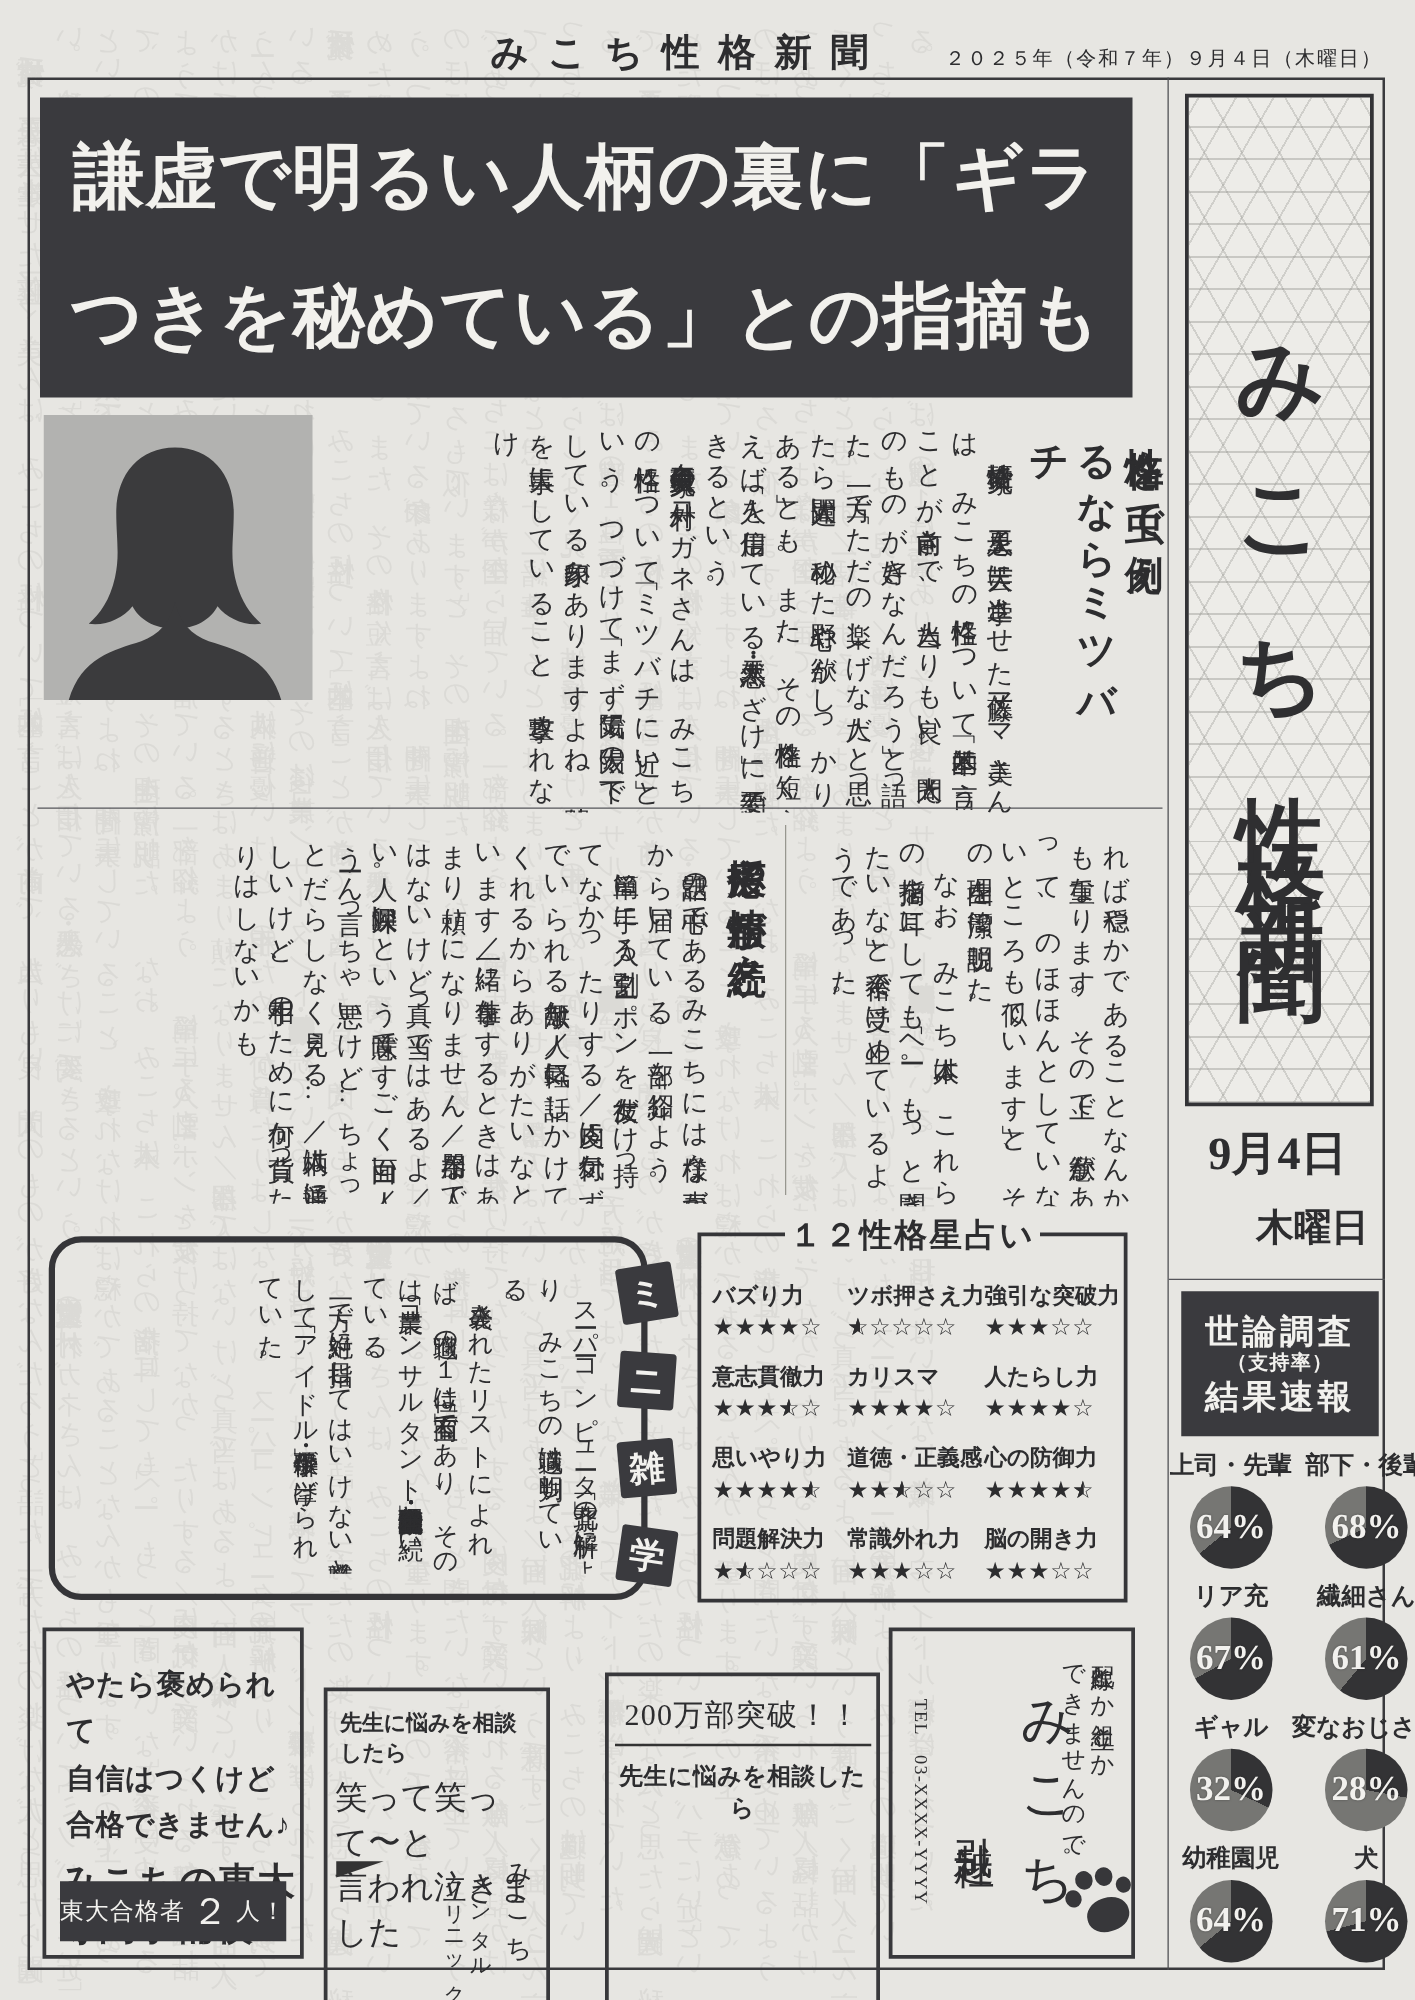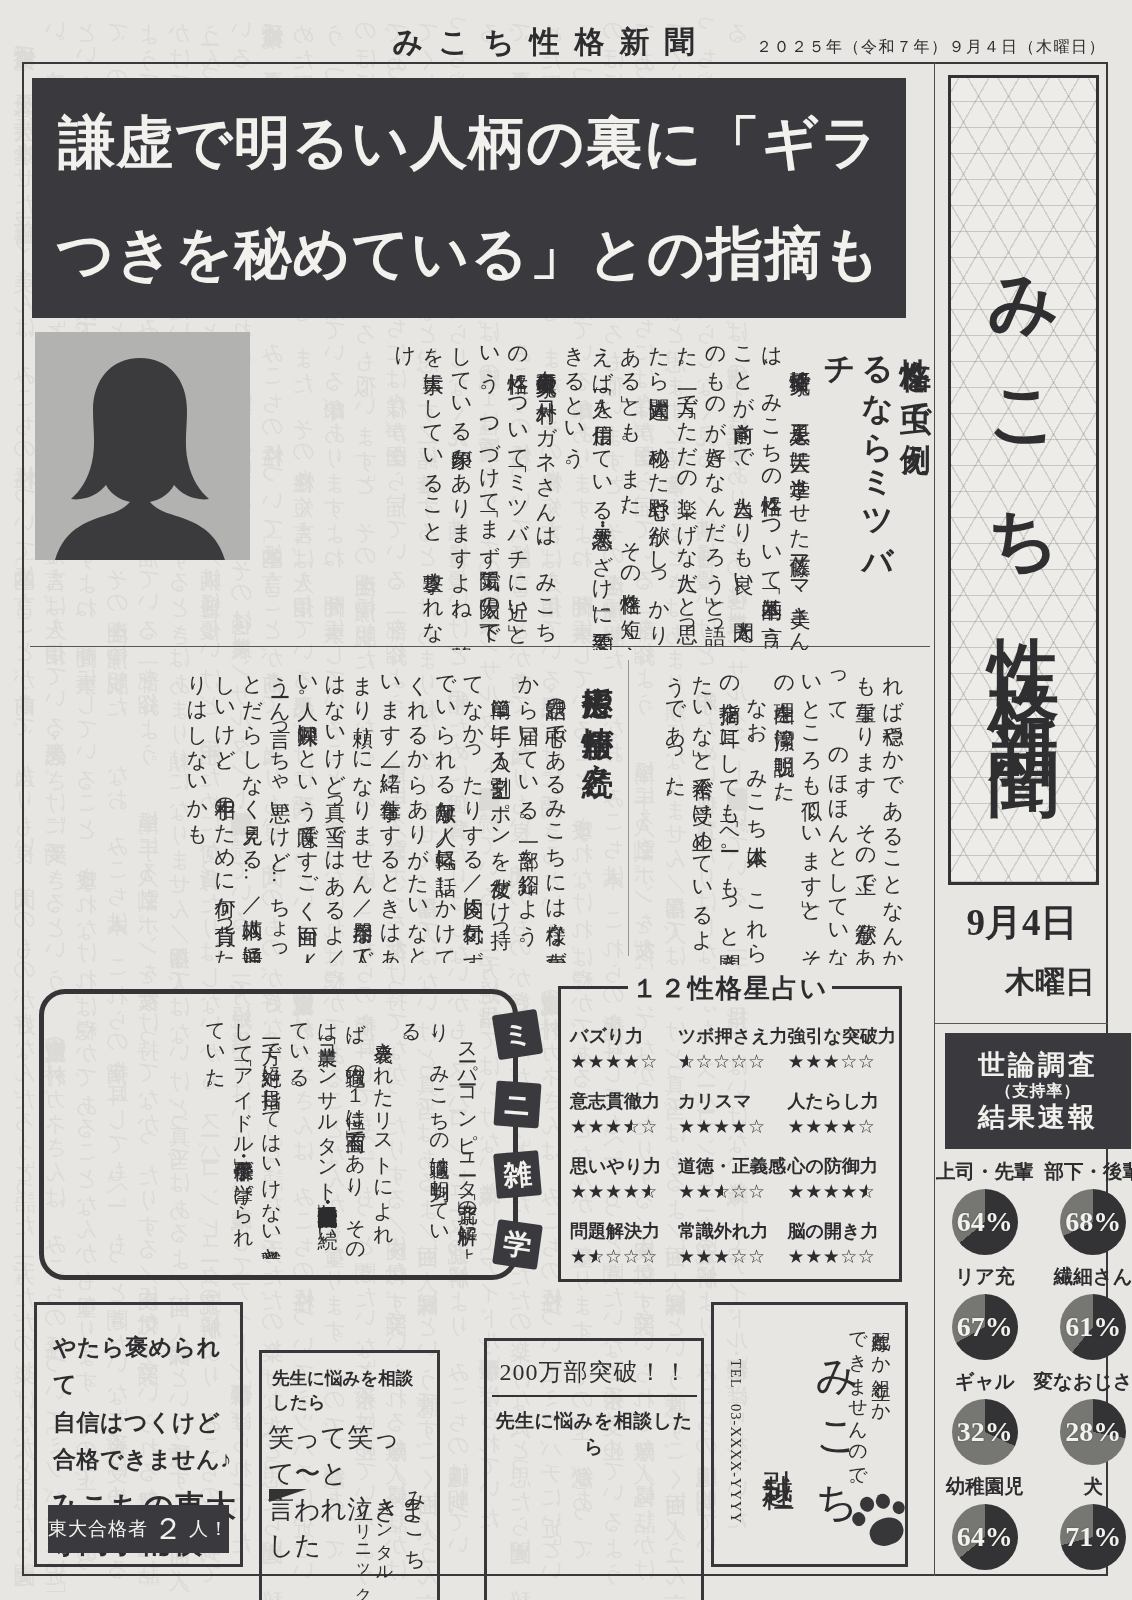--- a/index.html
+++ b/index.html
@@ -74,21 +74,21 @@
     background:
       repeating-linear-gradient(0deg, rgba(140,140,135,.38) 0 1.5px, transparent 1.5px 26px),
       repeating-linear-gradient(60deg, rgba(140,140,135,.30) 0 1.5px, transparent 1.5px 26px),
       repeating-linear-gradient(-60deg, rgba(140,140,135,.30) 0 1.5px, transparent 1.5px 26px),
       #edece8;}
   .masthead .mtext{font-size:70px;letter-spacing:38px;font-weight:600;color:#2f2f31;}
   .sb-date{left:934px;top:898px;width:176px;text-align:center;font-size:37px;font-weight:bold;}
   .sb-week{left:962px;top:962px;width:176px;text-align:center;font-size:30px;font-weight:bold;}
   .sb-hline{left:935px;top:1023px;width:173px;height:0;border-top:1px solid var(--rule);}
 
-  .poll-head{left:945px;top:1033px;width:186px;height:116px;background:var(--box-dark);
+  .poll-head{left:945px;top:1033px;width:158px;height:116px;background:var(--box-dark);
     color:var(--box-text);display:flex;flex-direction:column;align-items:center;justify-content:center;
     line-height:1.2;font-weight:600;}
   .poll-head .ph1,.poll-head .ph3{font-size:27px;letter-spacing:3px;}
   .poll-head .ph2{font-size:16px;letter-spacing:1px;}
   .poll-grid{left:936px;top:1158px;width:172px;display:grid;grid-template-columns:1fr 1fr;
     grid-auto-rows:105px;justify-items:center;}
   .p-item{display:flex;flex-direction:column;align-items:center;}
   .p-label{font-size:19.5px;font-weight:bold;white-space:nowrap;}
   .pie{width:66px;height:66px;border-radius:50%;margin-top:4px;display:flex;
     align-items:center;justify-content:center;}

